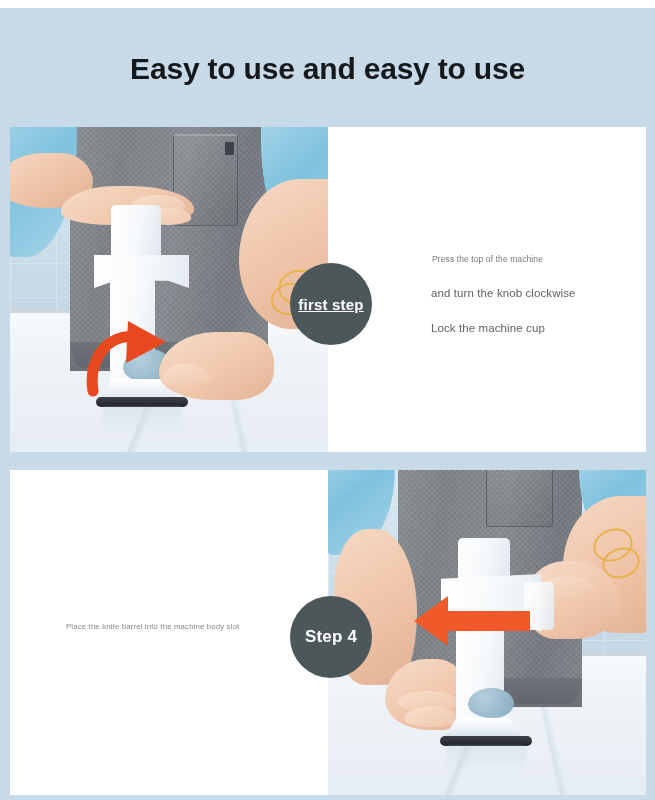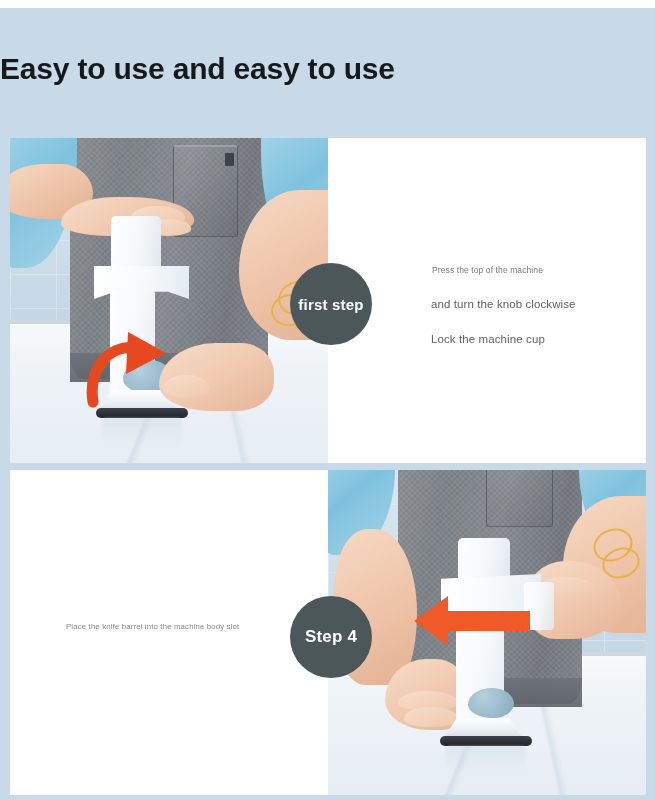--- a/index.html
+++ b/index.html
@@ -27,38 +27,39 @@
     height: 792px;
     background: #c8d9e8;
   }
 
   
   #headline {
     position: absolute;
     left: 0;
     top: 50px;
     width: 655px;
+    text-align: center;
     font-size: 30px;
     font-weight: bold;
     letter-spacing: -0.2px;
     color: #16191c;
     line-height: 1.25;
   }
 
   
   .row {
     position: absolute;
     left: 10px;
     width: 636px;
     height: 325px;
     display: flex;
     overflow: hidden;
     background: #ffffff;
   }
-  #row1 { top: 138px; }
+  #row1 { top: 127px; }
   #row2 { top: 470px; }
 
   .half {
     position: relative;
     width: 318px;
     height: 325px;
     overflow: hidden;
   }
   .half.text-half { background: #ffffff; }
 
@@ -261,20 +262,21 @@
     font-weight: bold;
     letter-spacing: .2px;
     z-index: 7;
     text-align: center;
     white-space: nowrap;
   }
   #badge1 {
     left: 290px;
     top: 263px;
     font-size: 15px;
+    text-decoration: underline;
   }
   #badge2 {
     left: 290px;
     top: 596px;
     font-size: 17px;
   }
 
   
   #instr-lines {
     position: absolute;

